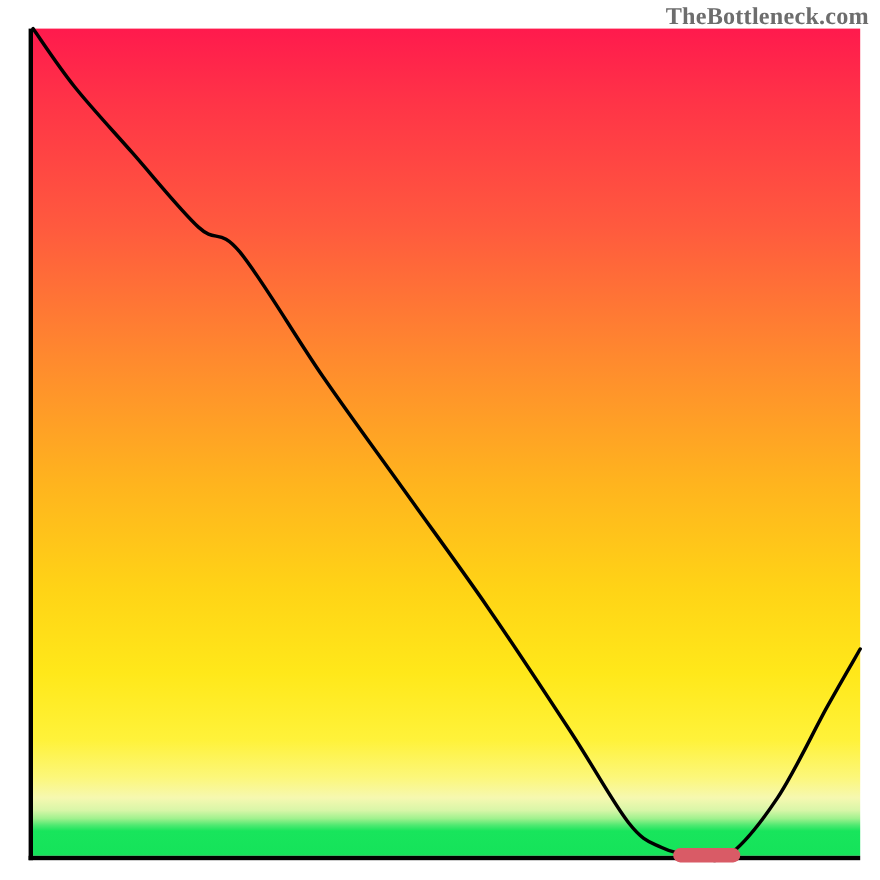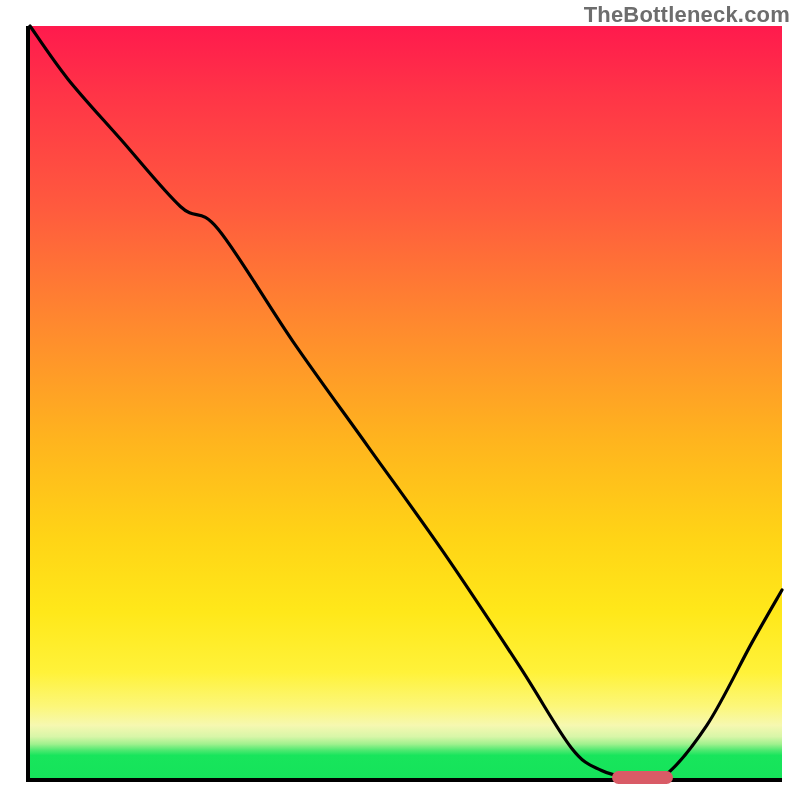--- a/index.html
+++ b/index.html
@@ -6,21 +6,21 @@
   html, body { width: 800px; height: 800px; overflow: hidden; background: #fff; }
   .canvas {
     position: relative;
     width: 800px;
     height: 800px;
   }
   .watermark {
     position: absolute;
     top: 2px;
     right: 10px;
-    font-family: Liberation Sans, sans-serif;
+    font-family: Liberation Serif, serif;
     font-size: 22px;
     font-weight: 600;
     color: #6d6d6d;
     letter-spacing: 0.2px;
   }
   .plot {
     position: absolute;
     left: 26px;
     top: 26px;
     width: 756px;

